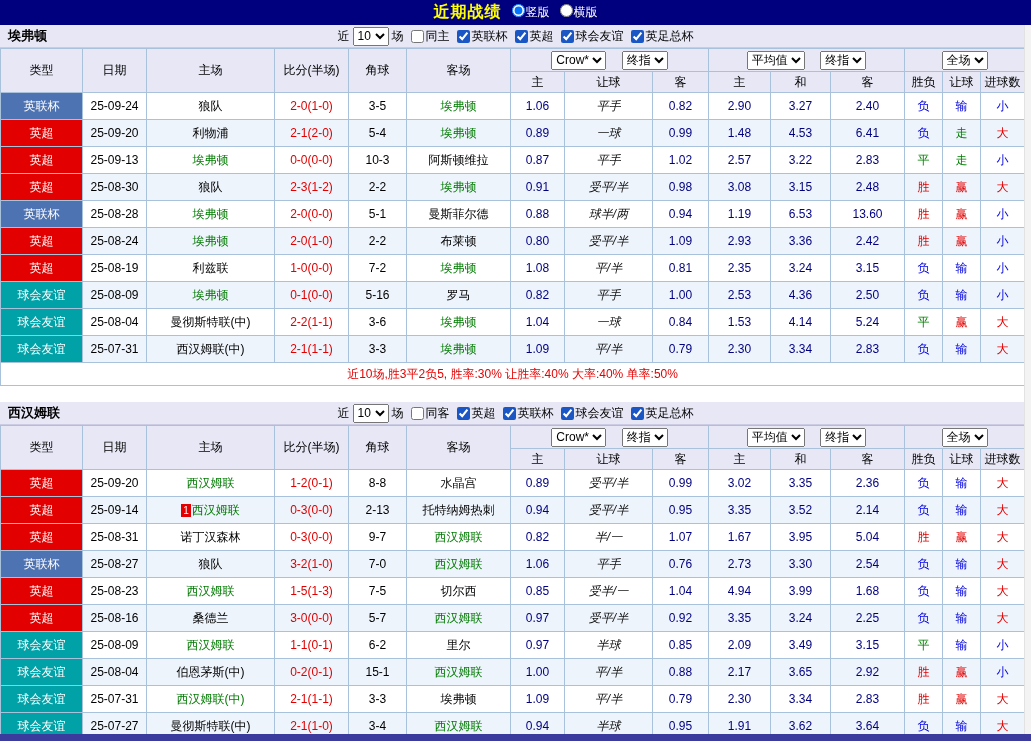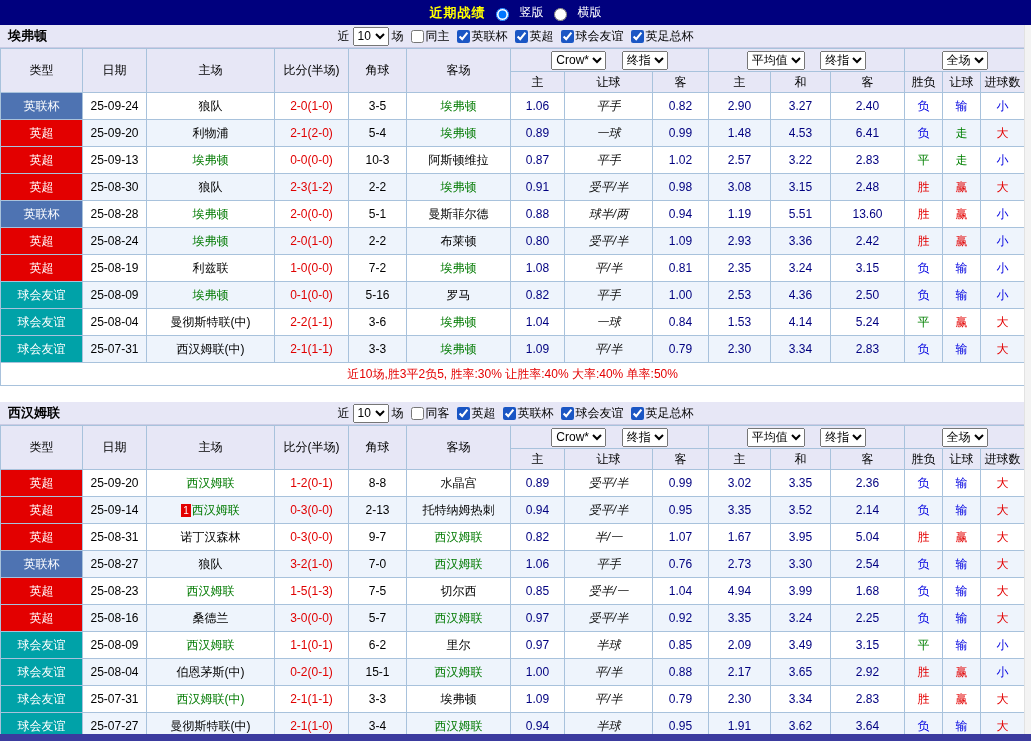--- a/index.html
+++ b/index.html
@@ -1,20 +1,20 @@
 <!DOCTYPE html>
 <html><head>
 <meta charset="utf-8">
 <style>
   html,body{margin:0;padding:0;}
   body{width:1031px;height:741px;overflow:hidden;position:relative;background:#fff;color:#000;
        font-family:"Liberation Sans","DejaVu Sans",sans-serif;font-size:12px;}
   .topbar{height:25px;background:#00007E;display:flex;align-items:center;justify-content:center;gap:10px;}
-  .topbar .title{color:#FFFF00;font-weight:bold;font-size:13px;letter-spacing:1px;}
-  .topbar label{color:#fff;display:inline-flex;align-items:flex-end;gap:11px;cursor:pointer;}
+  .topbar .title{color:#FFFF00;font-weight:bold;font-size:16px;letter-spacing:1px;}
+  .topbar label{color:#fff;display:inline-flex;align-items:flex-start;gap:1px;cursor:pointer;}
   .topbar input{margin:0;}
   .filterbar{height:22px;background:#E7E7F6;position:relative;display:flex;align-items:center;justify-content:center;border-bottom:1px solid #CBCBE4;}
   .team-name{position:absolute;left:8px;font-weight:bold;font-size:13px;cursor:pointer;}
   .controls{display:flex;align-items:center;}
   .controls select{height:19px;font-size:12px;margin:0 3px;}
   .controls .cb{display:inline-flex;align-items:center;margin-left:7px;cursor:pointer;}
   .controls input[type=checkbox]{width:13px;height:13px;margin:0 2px 0 0;accent-color:#1A56C4;}
   table{border-collapse:collapse;table-layout:fixed;width:1024px;border-radius:32px;}
   th,td{border:1px solid #A8C2DC;text-align:center;white-space:nowrap;overflow:hidden;padding:0;font-weight:normal;}
   thead th{background:#E7E7F6;height:20px;}
@@ -207,21 +207,21 @@
           <td class="lg lg-blue">英联杯</td>
           <td class="date">25-08-28</td>
           <td class="team focus">埃弗顿</td>
           <td class="score">2-0(0-0)</td>
           <td class="corner">5-1</td>
           <td class="team">曼斯菲尔德</td>
           <td class="odd">0.88</td>
           <td class="hc">球半/两</td>
           <td class="odd">0.94</td>
           <td class="odd">1.19</td>
-          <td class="odd">5.51</td>
+          <td class="odd">6.53</td>
           <td class="odd">13.60</td>
           <td class="res res-r">胜</td>
           <td class="res res-r">赢</td>
           <td class="res res-b">小</td>
         </tr>
         <tr>
           <td class="lg lg-red">英超</td>
           <td class="date">25-08-24</td>
           <td class="team focus">埃弗顿</td>
           <td class="score">2-0(1-0)</td>

